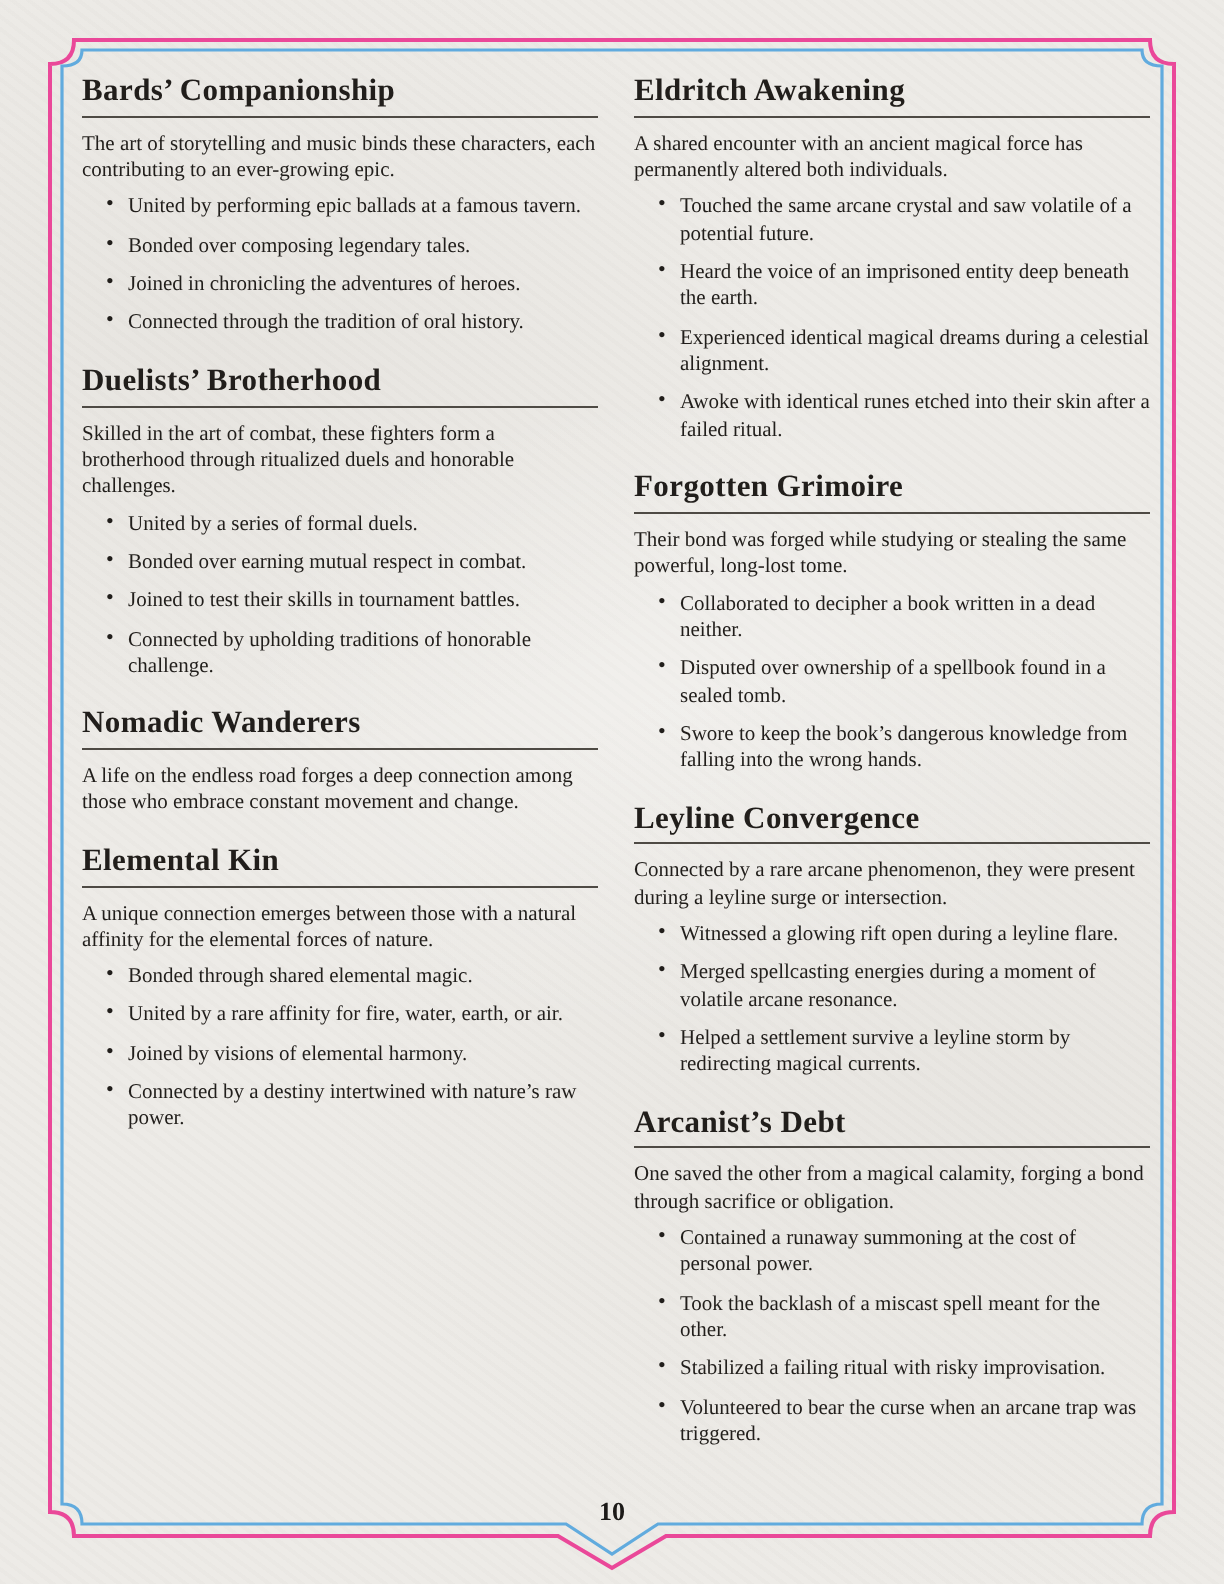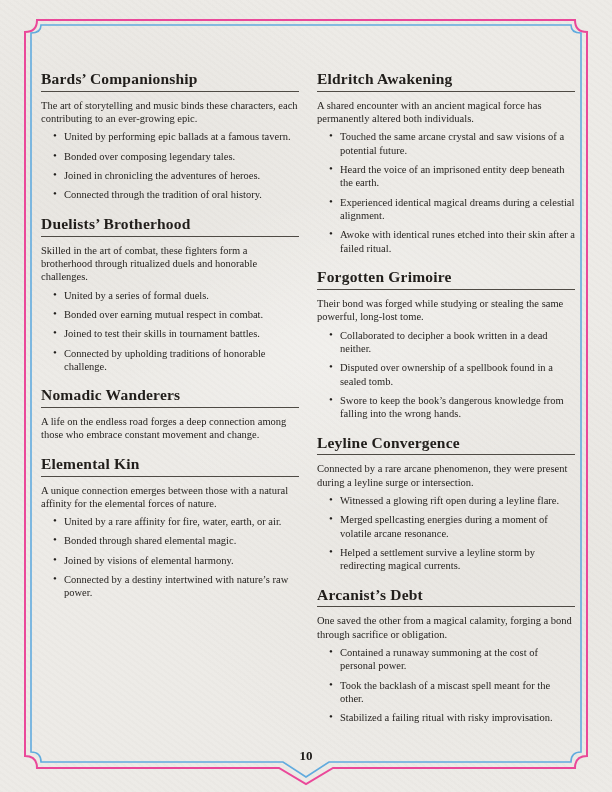--- a/index.html
+++ b/index.html
@@ -21,21 +21,20 @@
       repeating-linear-gradient(37deg, rgba(100,90,80,0.018) 0 2px, rgba(255,255,255,0.02) 2px 5px);
     pointer-events:none;
   }
   .frame{position:absolute;inset:0;}
   .content{
     position:absolute;
     left:41px;top:37px;
     width:534px;
     display:flex;
     gap:18px;
-    margin-top:33px;
   }
   .col{width:258px;}
   .section + .section{margin-top:13px;}
   .section-title{
     font-size:15.5px;
     font-weight:bold;
     letter-spacing:0.2px;
     margin:0;
     line-height:1.15;
   }
@@ -120,37 +119,37 @@
       <h2 class="section-title">Nomadic Wanderers</h2>
       <div class="section-rule"></div>
       <p class="section-intro">A life on the endless road forges a deep connection among those who embrace constant movement and change.</p>
     </div>
 
     <div class="section">
       <h2 class="section-title">Elemental Kin</h2>
       <div class="section-rule"></div>
       <p class="section-intro">A unique connection emerges between those with a natural affinity for the elemental forces of nature.</p>
       <ul class="bullet-list">
+        <li class="bullet-item">Bonded through shared elemental magic.</li>
         <li class="bullet-item">United by a rare affinity for fire, water, earth, or air.</li>
-        <li class="bullet-item">Bonded through shared elemental magic.</li>
         <li class="bullet-item">Joined by visions of elemental harmony.</li>
         <li class="bullet-item">Connected by a destiny intertwined with nature’s raw power.</li>
       </ul>
     </div>
 
   </div>
 
   <div class="col">
 
     <div class="section">
       <h2 class="section-title">Eldritch Awakening</h2>
       <div class="section-rule"></div>
       <p class="section-intro">A shared encounter with an ancient magical force has permanently altered both individuals.</p>
       <ul class="bullet-list">
-        <li class="bullet-item">Touched the same arcane crystal and saw visions of a potential future.</li>
+        <li class="bullet-item">Touched the same arcane crystal and saw volatile of a potential future.</li>
         <li class="bullet-item">Heard the voice of an imprisoned entity deep beneath the earth.</li>
         <li class="bullet-item">Experienced identical magical dreams during a celestial alignment.</li>
         <li class="bullet-item">Awoke with identical runes etched into their skin after a failed ritual.</li>
       </ul>
     </div>
 
     <div class="section">
       <h2 class="section-title">Forgotten Grimoire</h2>
       <div class="section-rule"></div>
       <p class="section-intro">Their bond was forged while studying or stealing the same powerful, long-lost tome.</p>
@@ -173,19 +172,20 @@
     </div>
 
     <div class="section">
       <h2 class="section-title">Arcanist’s Debt</h2>
       <div class="section-rule"></div>
       <p class="section-intro">One saved the other from a magical calamity, forging a bond through sacrifice or obligation.</p>
       <ul class="bullet-list">
         <li class="bullet-item">Contained a runaway summoning at the cost of personal power.</li>
         <li class="bullet-item">Took the backlash of a miscast spell meant for the other.</li>
         <li class="bullet-item">Stabilized a failing ritual with risky improvisation.</li>
+        <li class="bullet-item">Volunteered to bear the curse when an arcane trap was triggered.</li>
       </ul>
     </div>
 
   </div>
 </div>
 
 <div class="page-number">10</div>
 
 </body></html>

